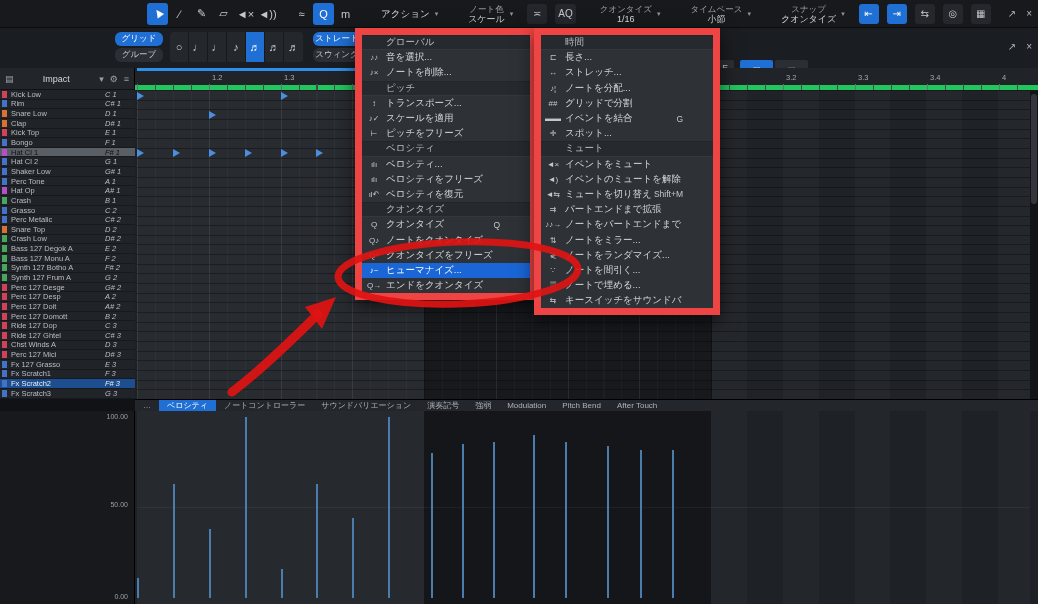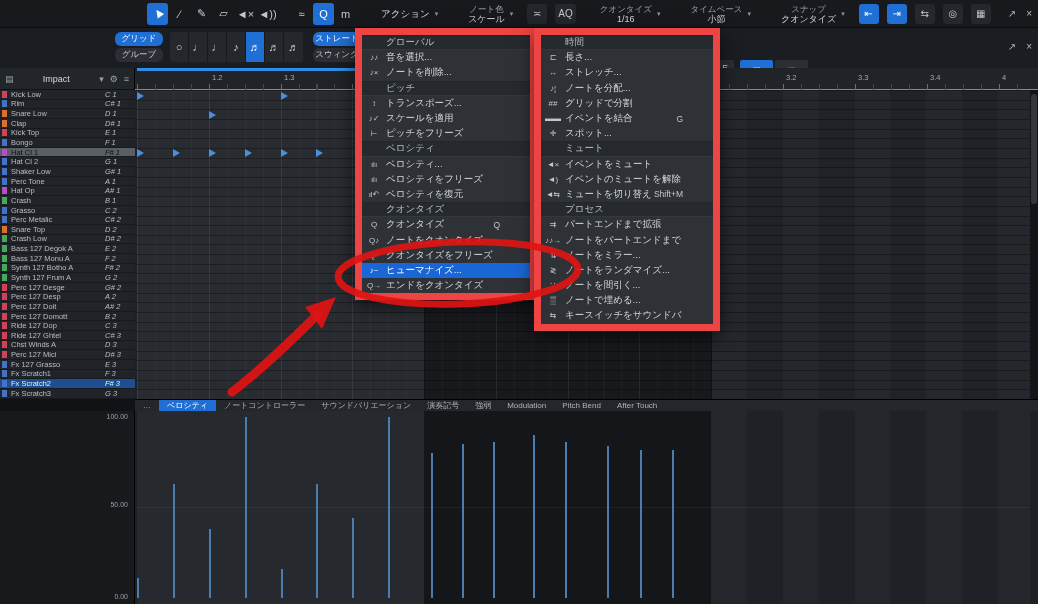--- a/index.html
+++ b/index.html
@@ -60,21 +60,21 @@
   .drum-row { height:9.656px; display:flex; align-items:center; background:#202328;
               border-bottom:1px solid #17191c; font-size:7.5px; color:#b9bdc3; }
   .drum-row .chip { width:5px; height:7px; margin:0 4px 0 2px; }
   .drum-row .dname { flex:1; white-space:nowrap; overflow:hidden; line-height:9px; }
   .drum-row .dnote { width:30px; line-height:9px;font-style:italic; }
   .drum-row.sel-gray { background:#5a5f66; color:#0e0f11; }
   .drum-row.sel-blue { background:#1d4f90; color:#e8edf3; }
 
   
   #ruler { position:absolute; left:135px; top:68px; width:903px; height:22px;
-           background:#202327; border-bottom:1px solid #22c55e; }
+           background:#202327; border-bottom:5px solid #22c55e; }
   #part-bar { position:absolute; left:2px; top:0; width:574px; height:3px; background:#2e8fe8; }
   .ruler-label { position:absolute; top:5px; font-size:7.5px; color:#a6abb1; }
   #ruler-ticks { position:absolute; left:2px; top:16px; width:894px; height:6px;
     background:
       repeating-linear-gradient(to right, #6a6f76 0 1px, transparent 1px 71.8px),
       repeating-linear-gradient(to right, #44484e 0 1px, transparent 1px 17.95px); }
 
   
   #grid { position:absolute; left:135px; top:90px; width:895px; height:309px; background:#1d2024; }
   .region { position:absolute; top:0; height:309px; }
@@ -653,21 +653,20 @@
       <div class="menu-row item">
         <span class="mi-icon">◄)</span>
         <span class="mi-label">イベントのミュートを解除</span>
         <span class="mi-sc"></span>
       </div>
       <div class="menu-row item">
         <span class="mi-icon">◄⇆</span>
         <span class="mi-label">ミュートを切り替え</span>
         <span class="mi-sc">Shift+M</span>
       </div>
-      <div class="menu-row header">プロセス</div>
       <div class="menu-row item">
         <span class="mi-icon">⇉</span>
         <span class="mi-label">パートエンドまで拡張</span>
         <span class="mi-sc"></span>
       </div>
       <div class="menu-row item">
         <span class="mi-icon">♪♪→</span>
         <span class="mi-label">ノートをパートエンドまでリピート</span>
         <span class="mi-sc"></span>
       </div>

